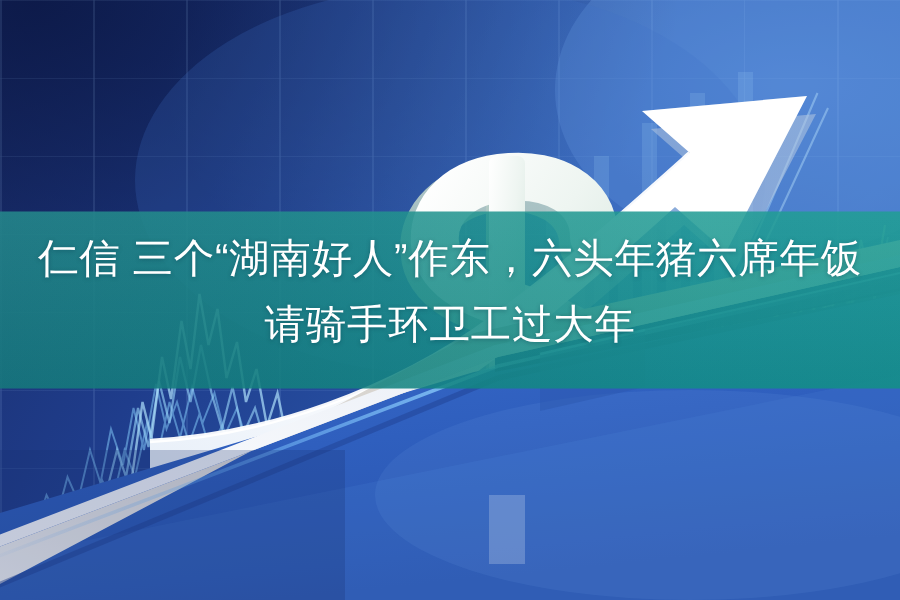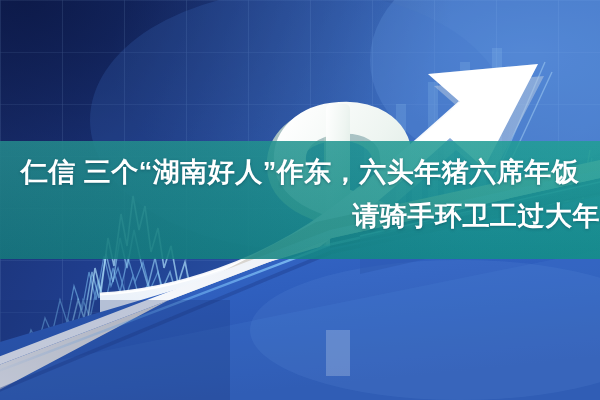--- a/index.html
+++ b/index.html
@@ -49,28 +49,28 @@
   .teal-band::after{
     content:"";position:absolute;inset:0;
     background:linear-gradient(to bottom, rgba(255,255,255,.05), rgba(0,0,0,.05));
   }
 
   
   .headline{
     position:absolute;left:0;right:0;top:150px;
     text-align:center;
     color:#ffffff;
-    font-weight:700;
+    font-weight:400;
     font-size:27px;
     line-height:44px;
     letter-spacing:.5px;
     text-shadow:0 1px 3px rgba(0,40,60,.35);
     white-space:nowrap;
   }
-  .headline .line2{display:block;text-align:right;}
+  .headline .line2{display:block;}
 </style>
 </head>
 <body>
 
 <div id="stage">
 
   <div class="bg-base"></div>
   <div class="bg-vignette"></div>
   <div class="grid"></div>
 

